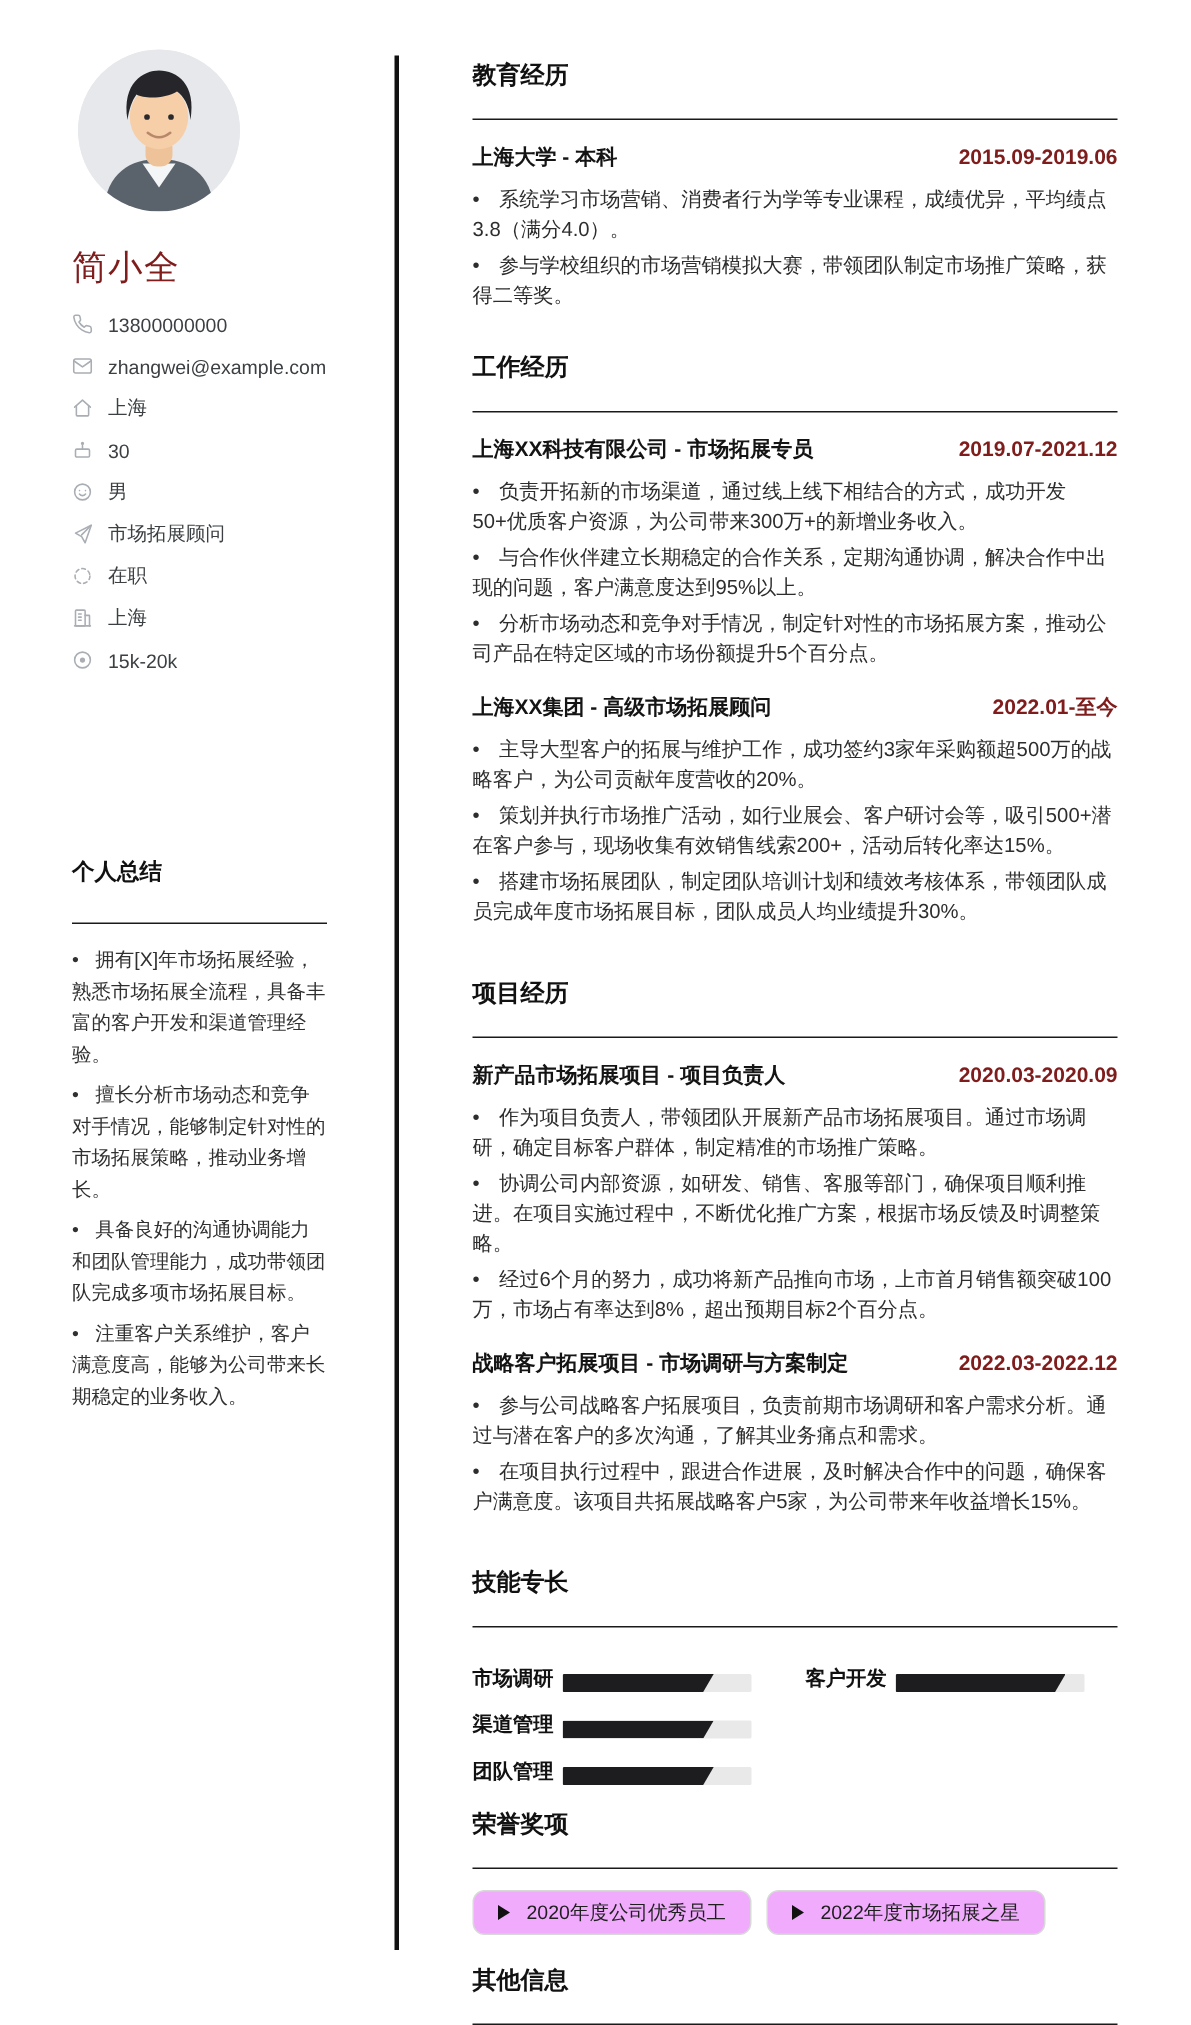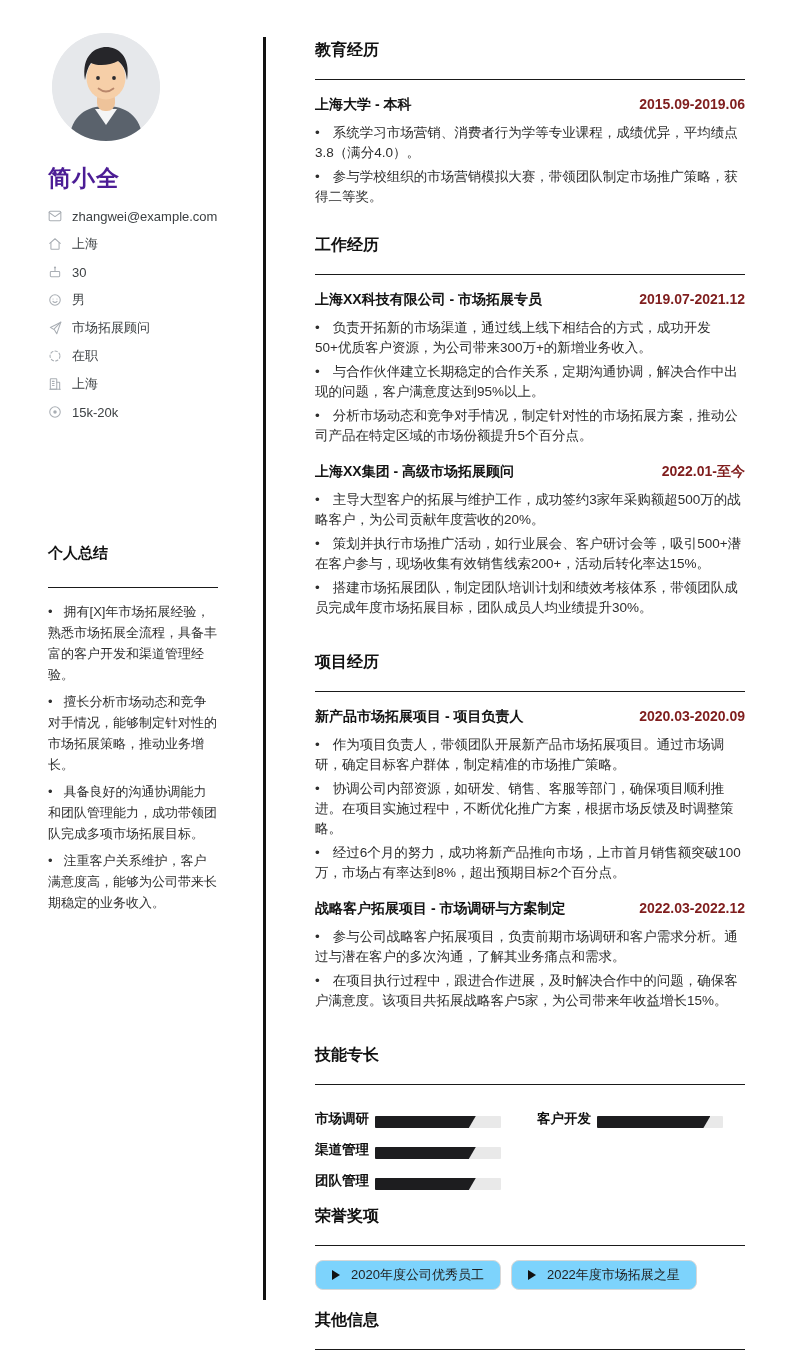--- a/index.html
+++ b/index.html
@@ -6,21 +6,21 @@
   body{
     width:794px;height:1350px;background:#ffffff;
     font-family:"Liberation Sans","DejaVu Sans",sans-serif;
     color:#222;overflow:hidden;position:relative;
   }
   .page{position:relative;width:794px;height:1350px;background:#fff;}
 
   
   .sidebar{position:absolute;left:48px;top:30px;width:170px;}
   .avatar{width:108px;height:108px;border-radius:50%;overflow:hidden;margin:3px 0 0 4px;background:#e6e8eb;}
-  .name{font-size:23px;font-weight:bold;color:#4c1d95;margin-top:22px;letter-spacing:1px;}
+  .name{font-size:23px;font-weight:normal;color:#7f1d1d;margin-top:22px;letter-spacing:1px;}
   .contacts{margin-top:8px;}
   .contact-row{display:flex;align-items:center;height:28px;font-size:13px;color:#3c4043;}
   .contact-icon{width:14px;height:14px;flex:none;margin-right:10px;color:#a9aeb4;display:inline-flex;}
   .contact-icon svg{width:14px;height:14px;}
 
   .summary{margin-top:118px;}
   .side-title{font-size:15px;font-weight:bold;color:#111;padding-bottom:24px;border-bottom:1.5px solid #1a1a1a;}
   .summary-bullets{margin-top:13px;}
   .sbullet{margin:0 0 6px 0;font-size:13px;line-height:21px;color:#303030;}
   .sbullet .dot{margin-right:11px;}
@@ -50,21 +50,21 @@
   .skill-col{display:flex;flex-direction:column;}
   .skill-row{display:flex;align-items:flex-end;height:31px;}
   .skill-label{width:54px;flex:none;font-size:13.5px;font-weight:bold;color:#111;}
   .skill-track{width:126px;height:12px;background:#e9e9e9;margin-left:6px;position:relative;overflow:hidden;border-radius:1px;}
   .skill-fill{position:absolute;left:0;top:0;height:100%;background:#1d1d1f;
     clip-path:polygon(0 0,100% 0,calc(100% - 7px) 100%,0 100%);}
 
   
   .badges{display:flex;gap:10px;margin-top:14px;}
   .badge{display:inline-flex;align-items:center;gap:11px;height:28px;padding:0 16px;
-    border:1px solid #d8d8d8;border-radius:8px;font-size:13px;color:#1f1f1f;background:#7dd3fc;}
+    border:1px solid #d8d8d8;border-radius:8px;font-size:13px;color:#1f1f1f;background:#f0abfc;}
   .play-icon{width:0;height:0;border-left:8px solid #111;border-top:5px solid transparent;border-bottom:5px solid transparent;}
 
   
   .other-row{display:flex;margin-top:13px;}
   .other-label{flex:none;width:62px;font-size:13.5px;font-weight:bold;color:#111;line-height:20px;}
   .other-bullets{flex:1;}
 </style>
 </head>
 <body>
 
@@ -83,20 +83,28 @@
         <circle cx="46" cy="45" r="1.9" fill="#2a2a2e"></circle>
         <circle cx="62" cy="45" r="1.9" fill="#2a2a2e"></circle>
         <path d="M46.5 55.5 Q54 61.5 61.5 55.5" stroke="#b9876b" stroke-width="1.7" fill="none" stroke-linecap="round"></path>
       </svg>
     </div>
 
     <div class="name">简小全</div>
 
     <div class="contacts">
 
+      <div class="contact-row">
+        <span class="contact-icon">
+          <svg viewBox="0 0 24 24" fill="none" stroke="currentColor" stroke-width="1.8" stroke-linecap="round" stroke-linejoin="round">
+              <path d="M22 16.9v3a2 2 0 0 1-2.2 2 19.8 19.8 0 0 1-8.6-3.1 19.5 19.5 0 0 1-6-6A19.8 19.8 0 0 1 2.1 4.2 2 2 0 0 1 4.1 2h3a2 2 0 0 1 2 1.7c.1.9.3 1.8.6 2.7a2 2 0 0 1-.5 2.1L8 9.7a16 16 0 0 0 6 6l1.2-1.2a2 2 0 0 1 2.1-.5c.9.3 1.8.5 2.7.6a2 2 0 0 1 1.7 2z"></path>
+            </svg>
+        </span>
+        <span>13800000000</span>
+      </div>
 
       <div class="contact-row">
         <span class="contact-icon">
           <svg viewBox="0 0 24 24" fill="none" stroke="currentColor" stroke-width="1.8" stroke-linecap="round" stroke-linejoin="round">
               <rect x="2" y="4" width="20" height="16" rx="2"></rect>
               <path d="M22 6 12 13 2 6"></path>
             </svg>
         </span>
         <span>zhangwei@example.com</span>
       </div>

